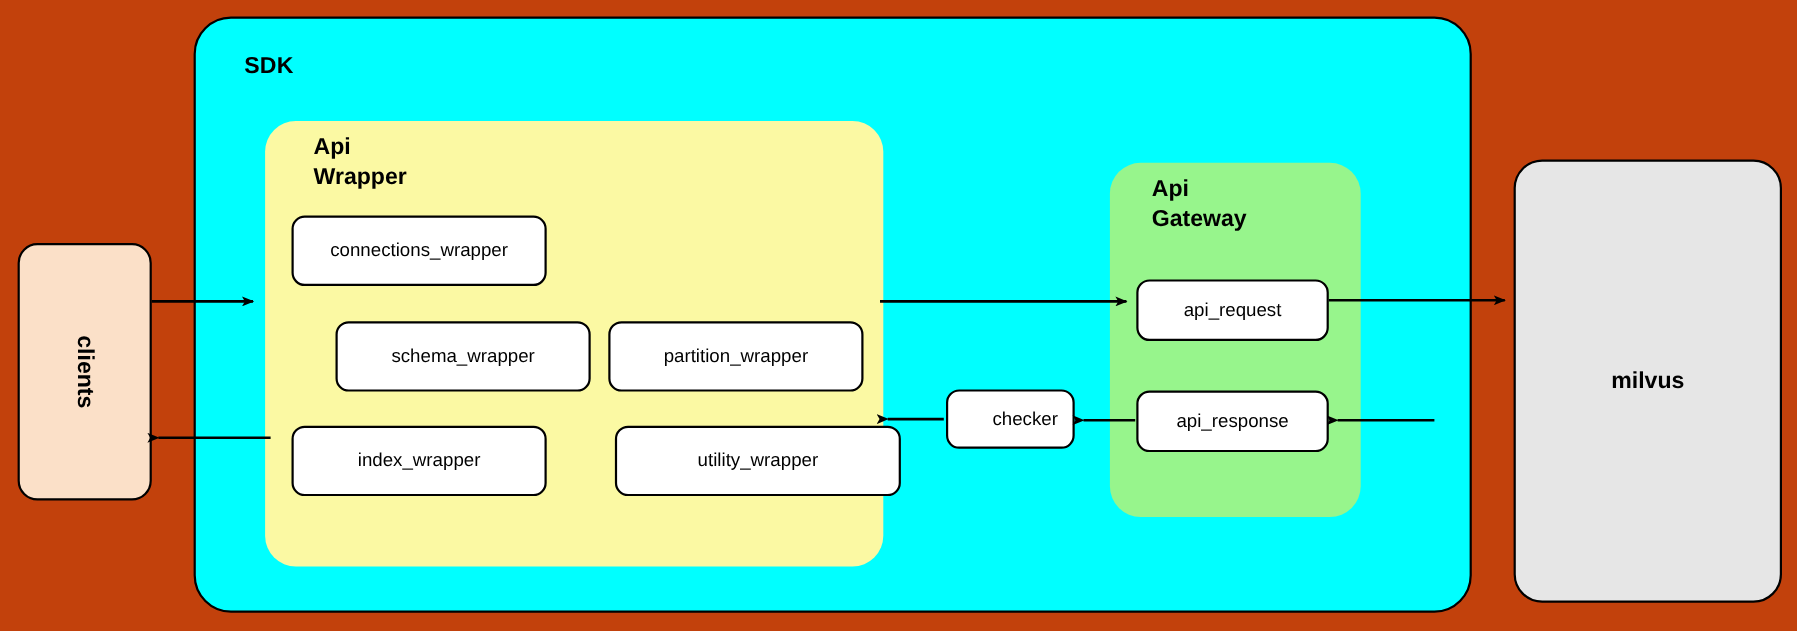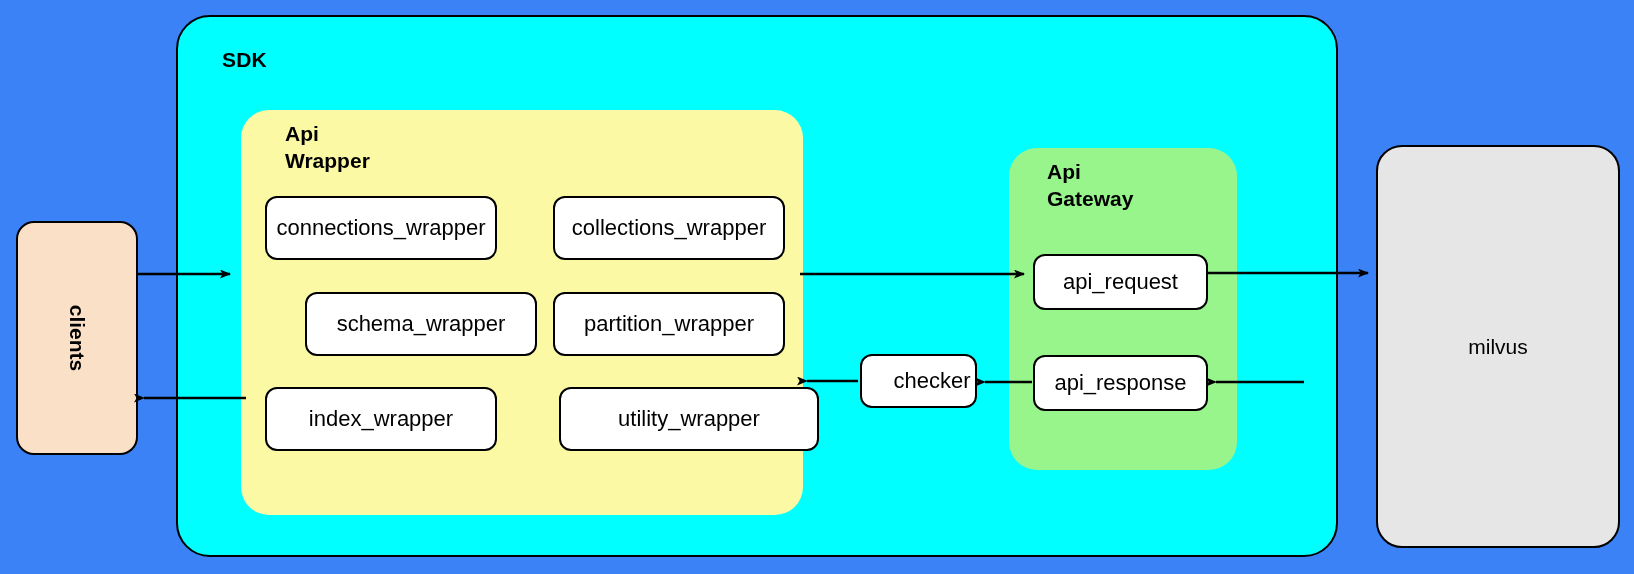--- a/index.html
+++ b/index.html
@@ -8,21 +8,21 @@
     padding: 0;
     background: #ffffff;
   }
   body {
     font-family: "Liberation Sans", "DejaVu Sans", sans-serif;
   }
   #diagram {
     position: relative;
     width: 1634px;
     height: 574px;
-    background: #3b82f6;
+    background: #c2410c;
     overflow: hidden;
   }
   .node {
     position: absolute;
     box-sizing: border-box;
     display: flex;
     align-items: center;
     justify-content: center;
     text-align: center;
     color: #000000;
@@ -89,21 +89,21 @@
     line-height: 1.28;
     text-align: left;
     white-space: pre-line;
   }
 
   
   .leaf {
     background: #ffffff;
     border: 2px solid #000000;
     border-radius: 12px;
-    font-size: 22px;
+    font-size: 17px;
     font-weight: normal;
   }
 
   
   .clients-box {
     left: 16px;
     top: 221px;
     width: 122px;
     height: 234px;
     background: #fbe0c8;
@@ -120,21 +120,21 @@
   
   .milvus-box {
     left: 1376px;
     top: 145px;
     width: 244px;
     height: 403px;
     background: #e6e6e6;
     border: 2px solid #000000;
     border-radius: 26px;
     font-size: 21px;
-    font-weight: normal;
+    font-weight: bold;
   }
 
   
   .checker-box {
     left: 860px;
     top: 354px;
     width: 117px;
     height: 54px;
     padding-left: 27px;
   }
@@ -167,21 +167,20 @@
     <span class="apigateway-label">Api
 Gateway</span>
   </div>
 
   <div class="node clients-box">
     <span class="clients-label">clients</span>
   </div>
 
   <div class="node leaf" style="left:265px; top:196px; width:232px; height:64px;">connections_wrapper</div>
 
-  <div class="node leaf" style="left:553px; top:196px; width:232px; height:64px;">collections_wrapper</div>
 
   <div class="node leaf" style="left:265px; top:292px; width:232px; height:64px;margin-left:40px;">schema_wrapper</div>
 
   <div class="node leaf" style="left:553px; top:292px; width:232px; height:64px;">partition_wrapper</div>
 
   <div class="node leaf" style="left:265px; top:387px; width:232px; height:64px;">index_wrapper</div>
 
   <div class="node leaf" style="left:559px; top:387px; width:260px; height:64px;">utility_wrapper</div>
 
   <div class="node leaf checker-box">checker</div>

